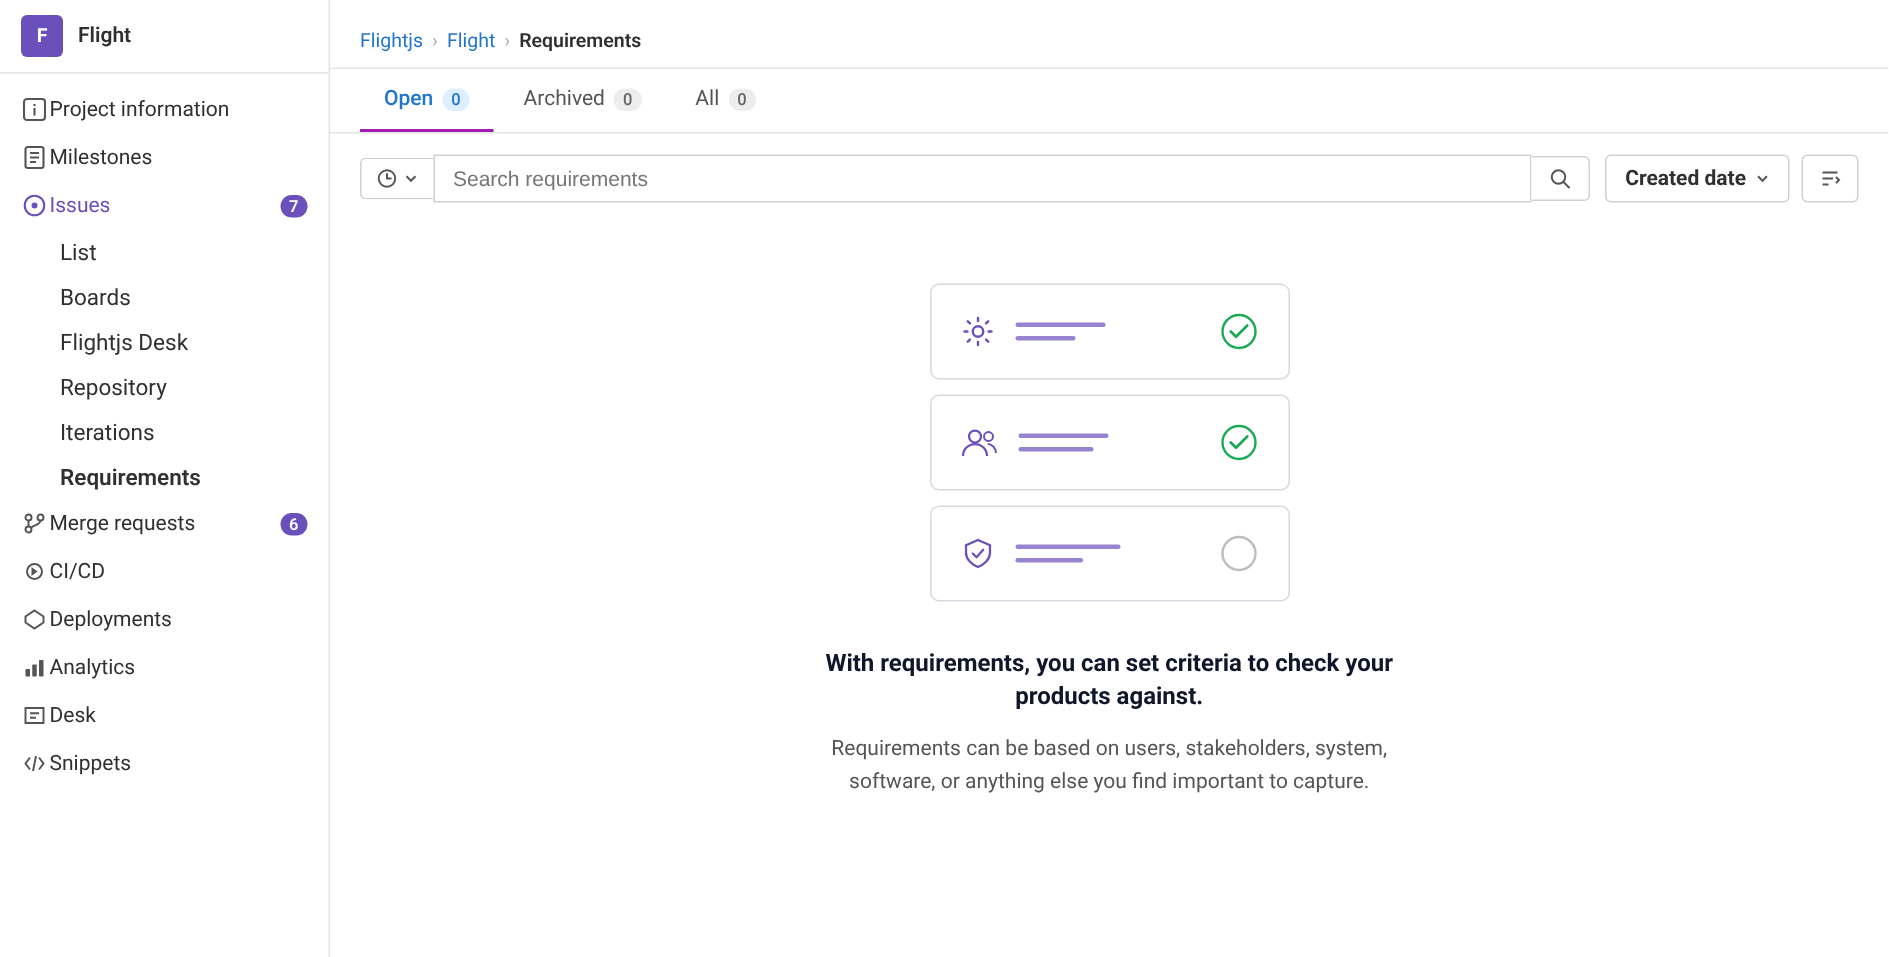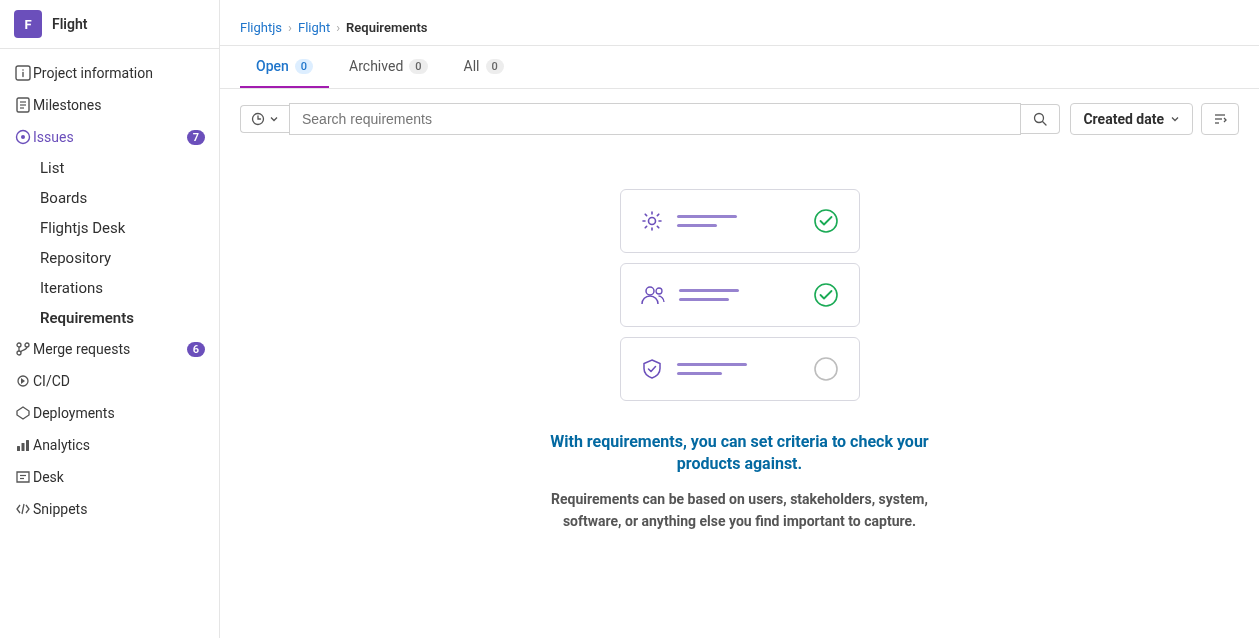--- a/index.html
+++ b/index.html
@@ -254,31 +254,30 @@
     .req-line.long { width: 60px; }
     .req-line.short { width: 40px; }
     .check-icon {
       font-size: 22px;
     }
     .check-icon.green { color: #1aaa55; }
     .check-icon.gray { color: #bdbdbd; }
     .empty-title {
       font-size: 16px;
       font-weight: 700;
-      color: #0369a1;
+      color: #0f172a;
       max-width: 400px;
       line-height: 1.4;
       margin-bottom: 12px;
     }
     .empty-desc {
       font-size: 14px;
       color: #555;
       max-width: 420px;
       line-height: 1.6;
-      font-weight: bold;
     }
 
     
     svg { display: block; }
   </style>
 </head>
 <body>
 
 <div id="sidebar">
   <div class="sidebar-project-header">

